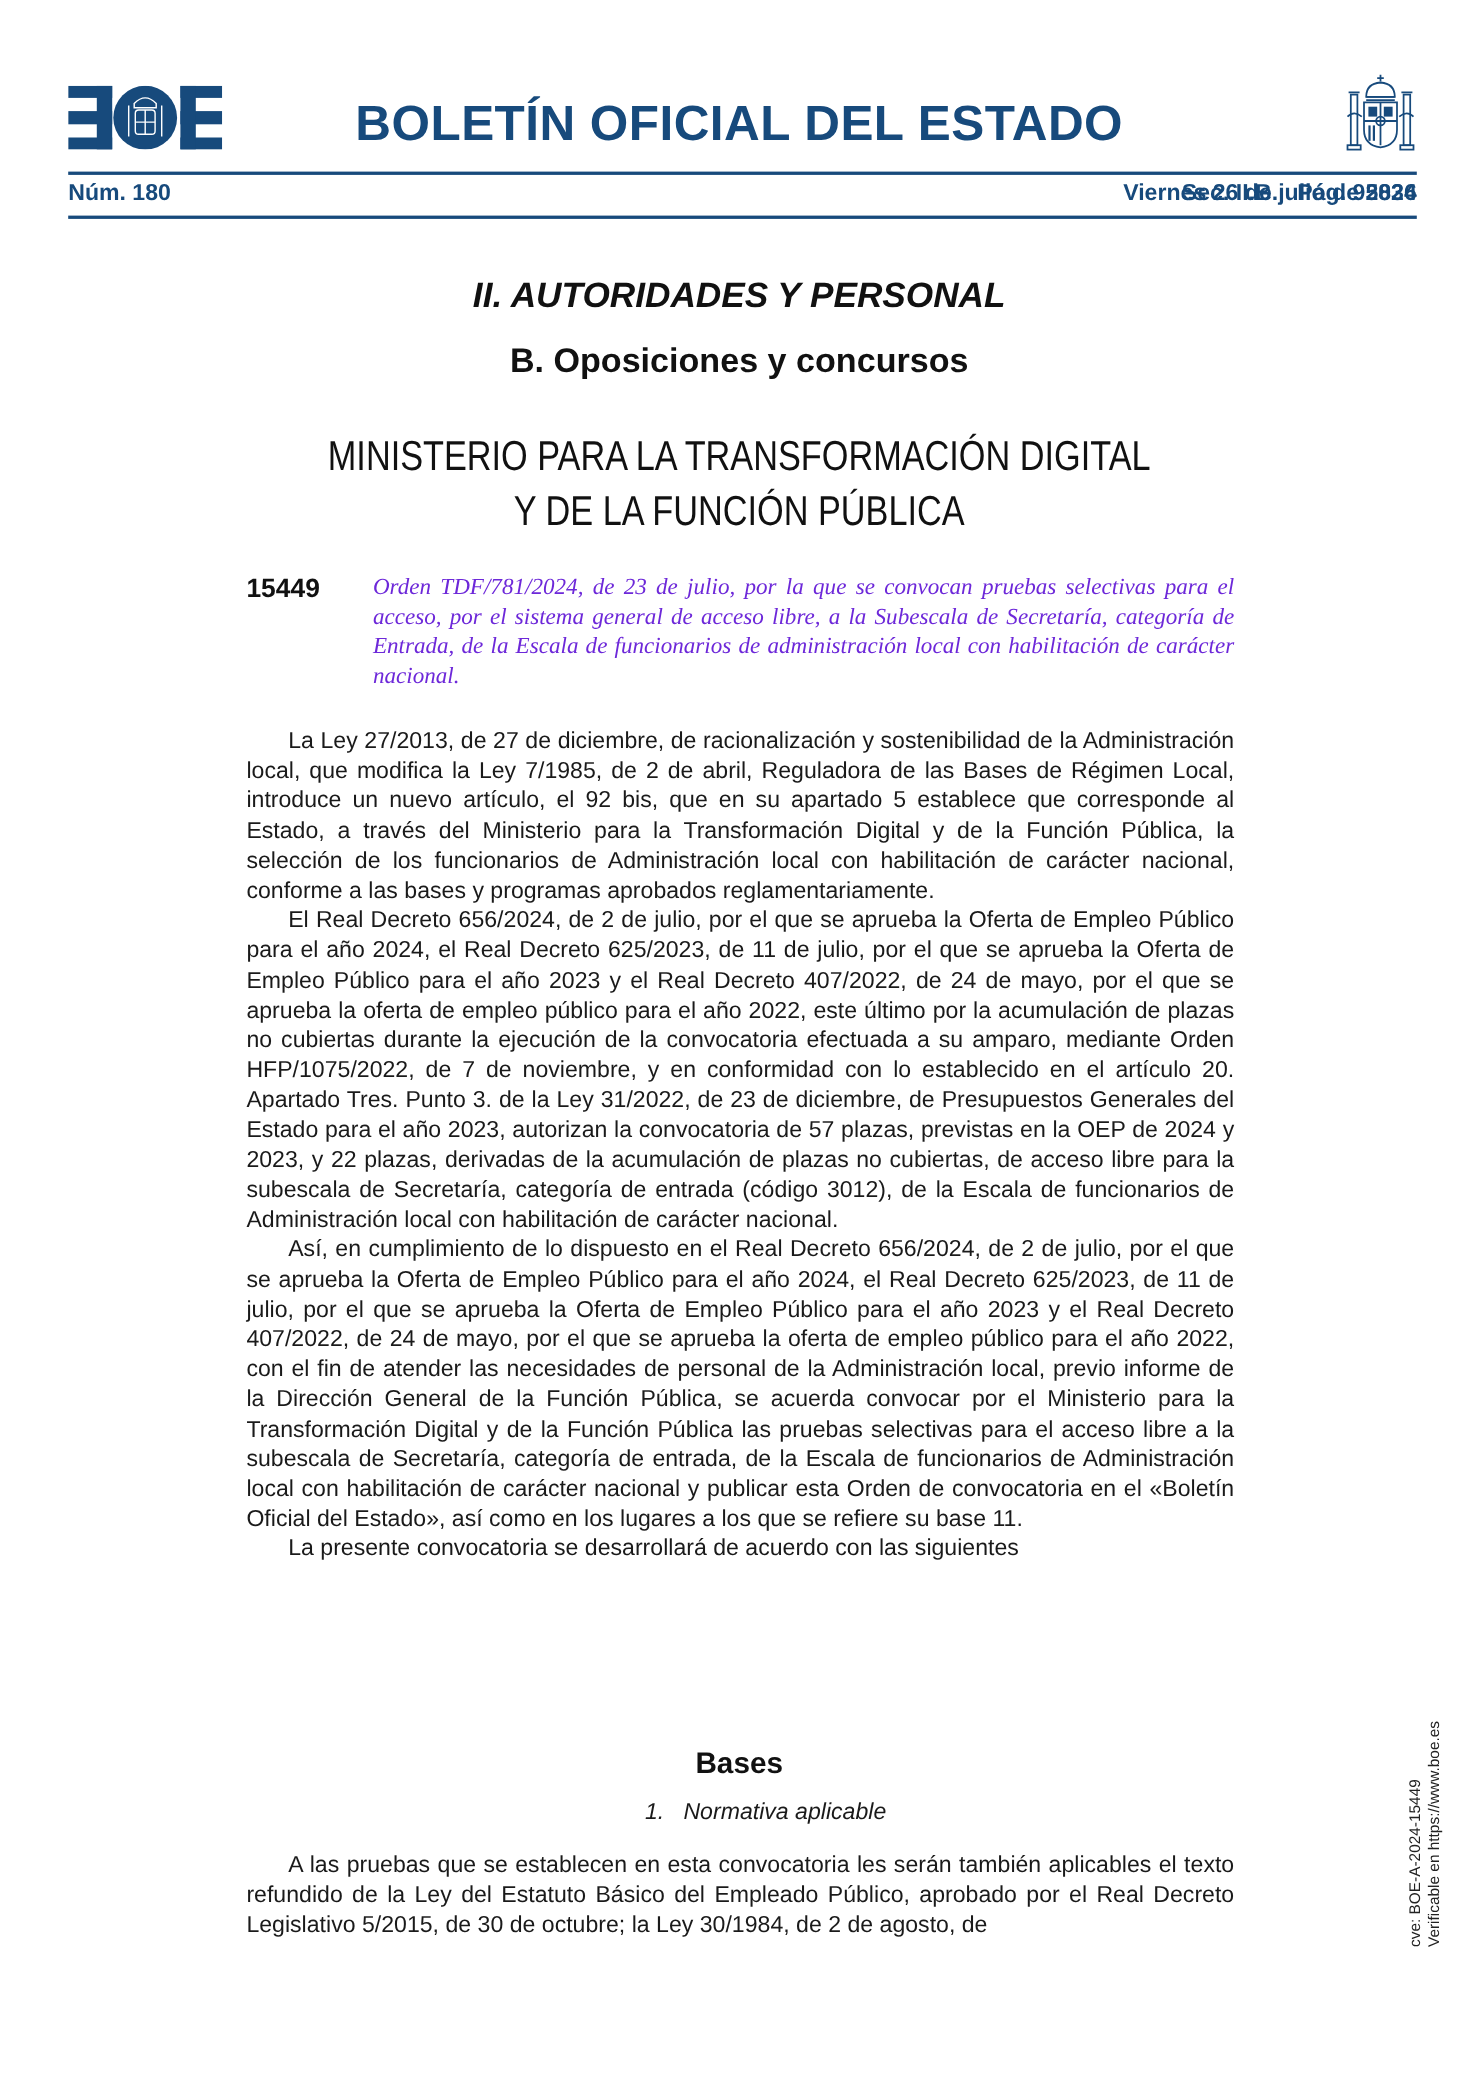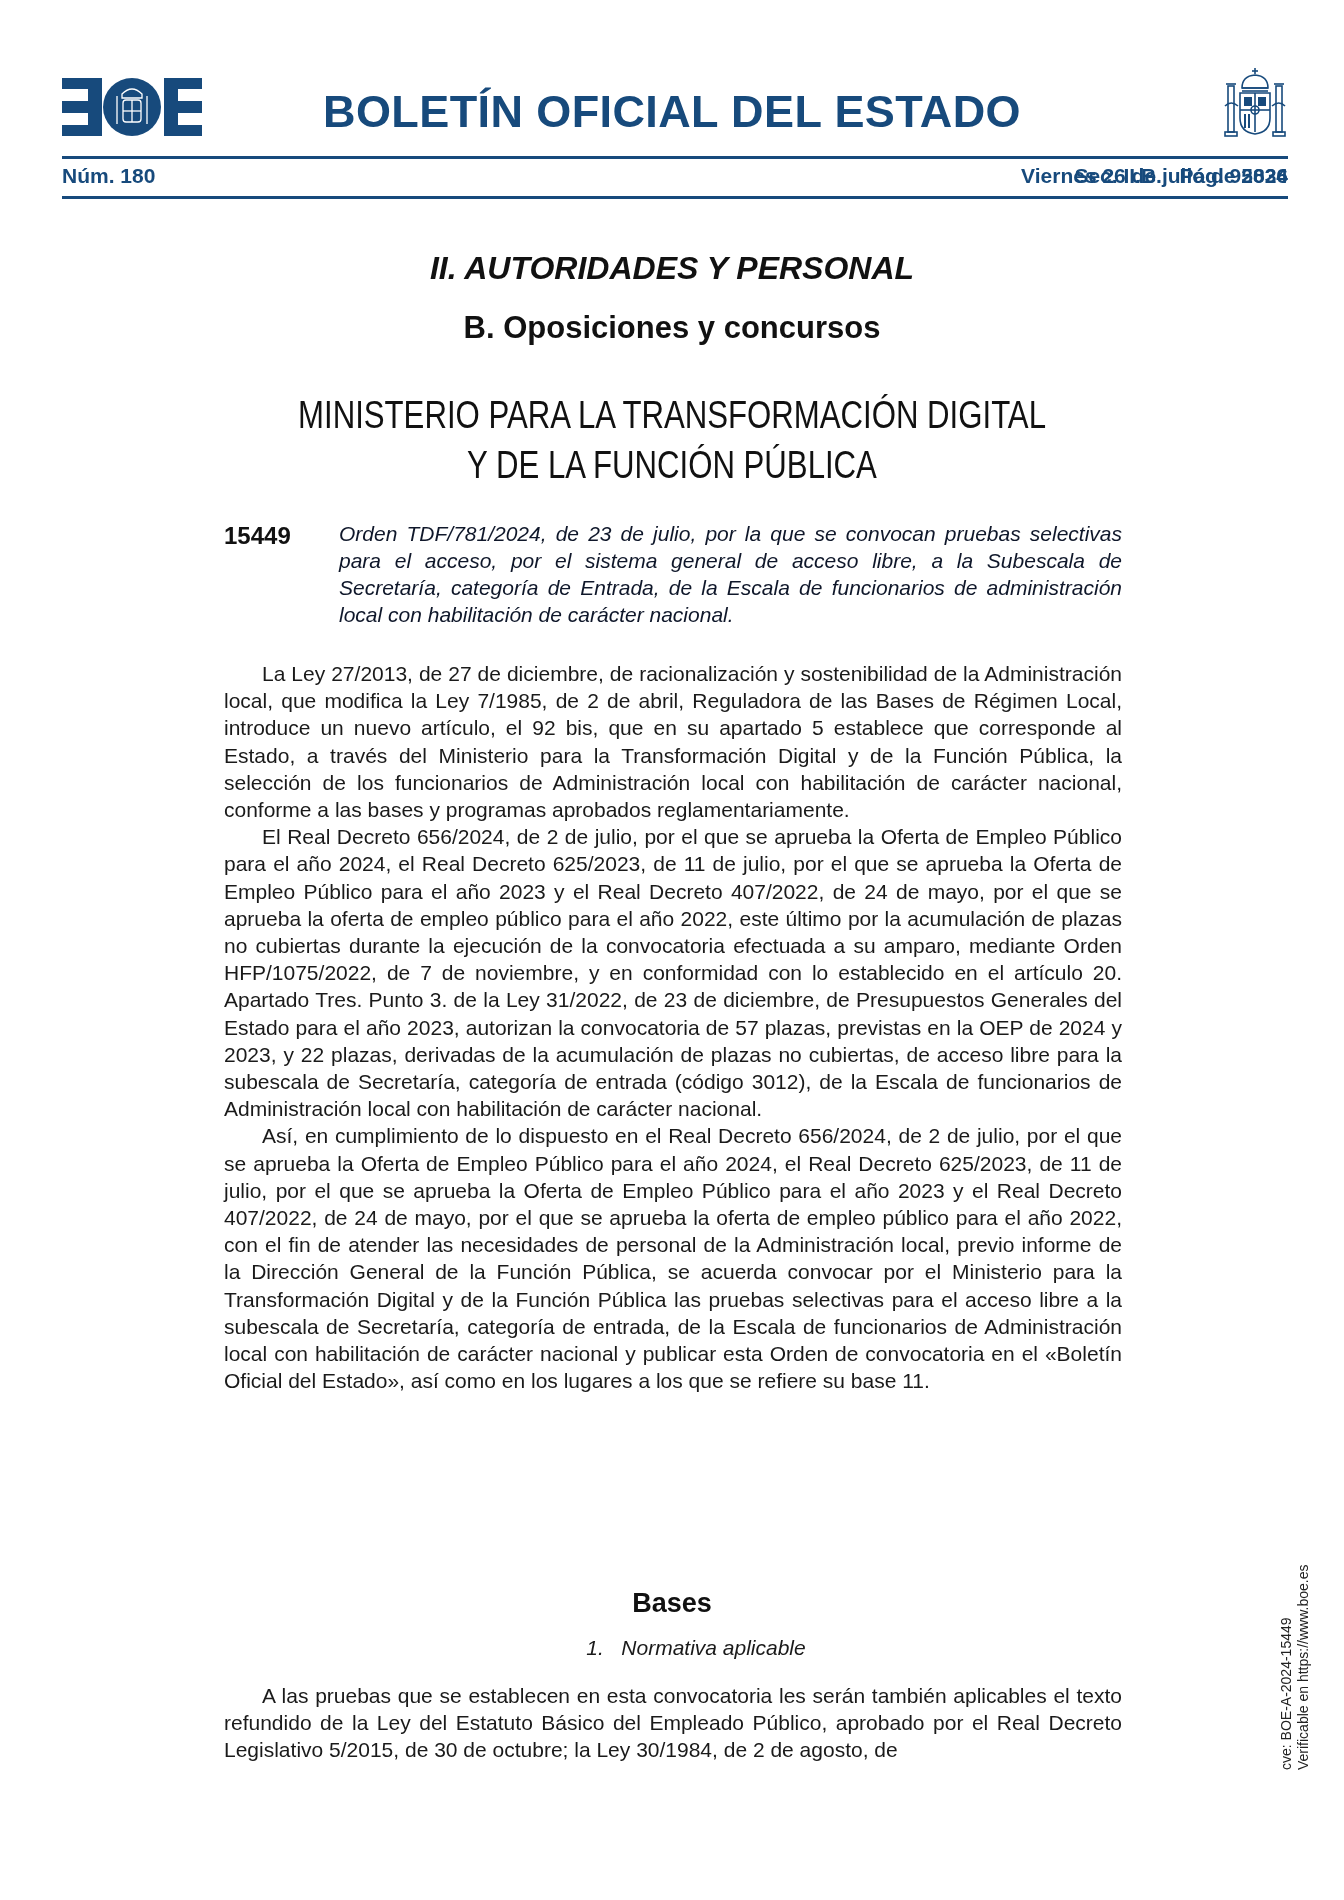--- a/index.html
+++ b/index.html
@@ -19,21 +19,21 @@
     .meta-row .secpag { position: absolute; right: 0; top: 0; white-space: pre; }
 
     .section-title { position: absolute; left: 0; width: 1344px; text-align: center; font-weight: bold; color: #111; }
     .section-title.s1 { top: 250px; font-size: 32px; font-style: italic; }
     .section-title.s2 { top: 310px; font-size: 31px; }
 
     .ministry { position: absolute; left: 0; width: 1344px; text-align: center; top: 390px; font-size: 38px; line-height: 50px; color: #111; transform: scaleX(0.82); transform-origin: 672px 0; }
 
     .entry { position: absolute; left: 224px; top: 520px; width: 898px; }
     .entry-number { position: absolute; left: 0; top: 2px; font-size: 24px; font-weight: bold; color: #111; }
-    .entry-summary { position: absolute; left: 115px; top: 0; width: 783px; font-style: italic; font-size: 21px; line-height: 27px; text-align: justify; color: #0f172a; }
+    .entry-summary { position: absolute; left: 115px; top: 0; width: 783px; font-style: italic; font-size: 21px; line-height: 27px; text-align: justify; color: #6d28d9; font-family: Liberation Serif, serif; }
 
     .body-text { position: absolute; left: 224px; top: 660px; width: 898px; font-size: 21px; line-height: 27.2px; text-align: justify; color: #1a1a1a; }
     .body-text p { margin: 0; text-indent: 38px; }
 
     .bases-heading { position: absolute; left: 0; width: 1344px; top: 1588px; text-align: center; font-size: 27px; font-weight: bold; color: #111; }
     .subheading { position: absolute; left: 0; width: 1344px; top: 1636px; text-align: center; font-size: 21px; font-style: italic; color: #1a1a1a; white-space: pre; padding-left: 24px; }
 
     .body-text-2 { position: absolute; left: 224px; top: 1682px; width: 898px; font-size: 21px; line-height: 27.2px; text-align: justify; color: #1a1a1a; }
     .body-text-2 p { margin: 0; text-indent: 38px; }
 
@@ -120,20 +120,21 @@
 
 <div class="entry">
   <div class="entry-number">15449</div>
   <div class="entry-summary">Orden TDF/781/2024, de 23 de julio, por la que se convocan pruebas selectivas para el acceso, por el sistema general de acceso libre, a la Subescala de Secretaría, categoría de Entrada, de la Escala de funcionarios de administración local con habilitación de carácter nacional.</div>
 </div>
 
 <div class="body-text">
   <p>La Ley 27/2013, de 27 de diciembre, de racionalización y sostenibilidad de la Administración local, que modifica la Ley 7/1985, de 2 de abril, Reguladora de las Bases de Régimen Local, introduce un nuevo artículo, el 92 bis, que en su apartado 5 establece que corresponde al Estado, a través del Ministerio para la Transformación Digital y de la Función Pública, la selección de los funcionarios de Administración local con habilitación de carácter nacional, conforme a las bases y programas aprobados reglamentariamente.</p>
   <p>El Real Decreto 656/2024, de 2 de julio, por el que se aprueba la Oferta de Empleo Público para el año 2024, el Real Decreto 625/2023, de 11 de julio, por el que se aprueba la Oferta de Empleo Público para el año 2023 y el Real Decreto 407/2022, de 24 de mayo, por el que se aprueba la oferta de empleo público para el año 2022, este último por la acumulación de plazas no cubiertas durante la ejecución de la convocatoria efectuada a su amparo, mediante Orden HFP/1075/2022, de 7 de noviembre, y en conformidad con lo establecido en el artículo 20. Apartado Tres. Punto 3. de la Ley 31/2022, de 23 de diciembre, de Presupuestos Generales del Estado para el año 2023, autorizan la convocatoria de 57 plazas, previstas en la OEP de 2024 y 2023, y 22 plazas, derivadas de la acumulación de plazas no cubiertas, de acceso libre para la subescala de Secretaría, categoría de entrada (código 3012), de la Escala de funcionarios de Administración local con habilitación de carácter nacional.</p>
   <p>Así, en cumplimiento de lo dispuesto en el Real Decreto 656/2024, de 2 de julio, por el que se aprueba la Oferta de Empleo Público para el año 2024, el Real Decreto 625/2023, de 11 de julio, por el que se aprueba la Oferta de Empleo Público para el año 2023 y el Real Decreto 407/2022, de 24 de mayo, por el que se aprueba la oferta de empleo público para el año 2022, con el fin de atender las necesidades de personal de la Administración local, previo informe de la Dirección General de la Función Pública, se acuerda convocar por el Ministerio para la Transformación Digital y de la Función Pública las pruebas selectivas para el acceso libre a la subescala de Secretaría, categoría de entrada, de la Escala de funcionarios de Administración local con habilitación de carácter nacional y publicar esta Orden de convocatoria en el «Boletín Oficial del Estado», así como en los lugares a los que se refiere su base 11.</p>
+  <p>La presente convocatoria se desarrollará de acuerdo con las siguientes</p>
 </div>
 
 <div class="bases-heading">Bases</div>
 <div class="subheading">1.   Normativa aplicable</div>
 
 <div class="body-text-2">
   <p>A las pruebas que se establecen en esta convocatoria les serán también aplicables el texto refundido de la Ley del Estatuto Básico del Empleado Público, aprobado por el Real Decreto Legislativo 5/2015, de 30 de octubre; la Ley 30/1984, de 2 de agosto, de</p>
 </div>
 
 <div class="side-note">

